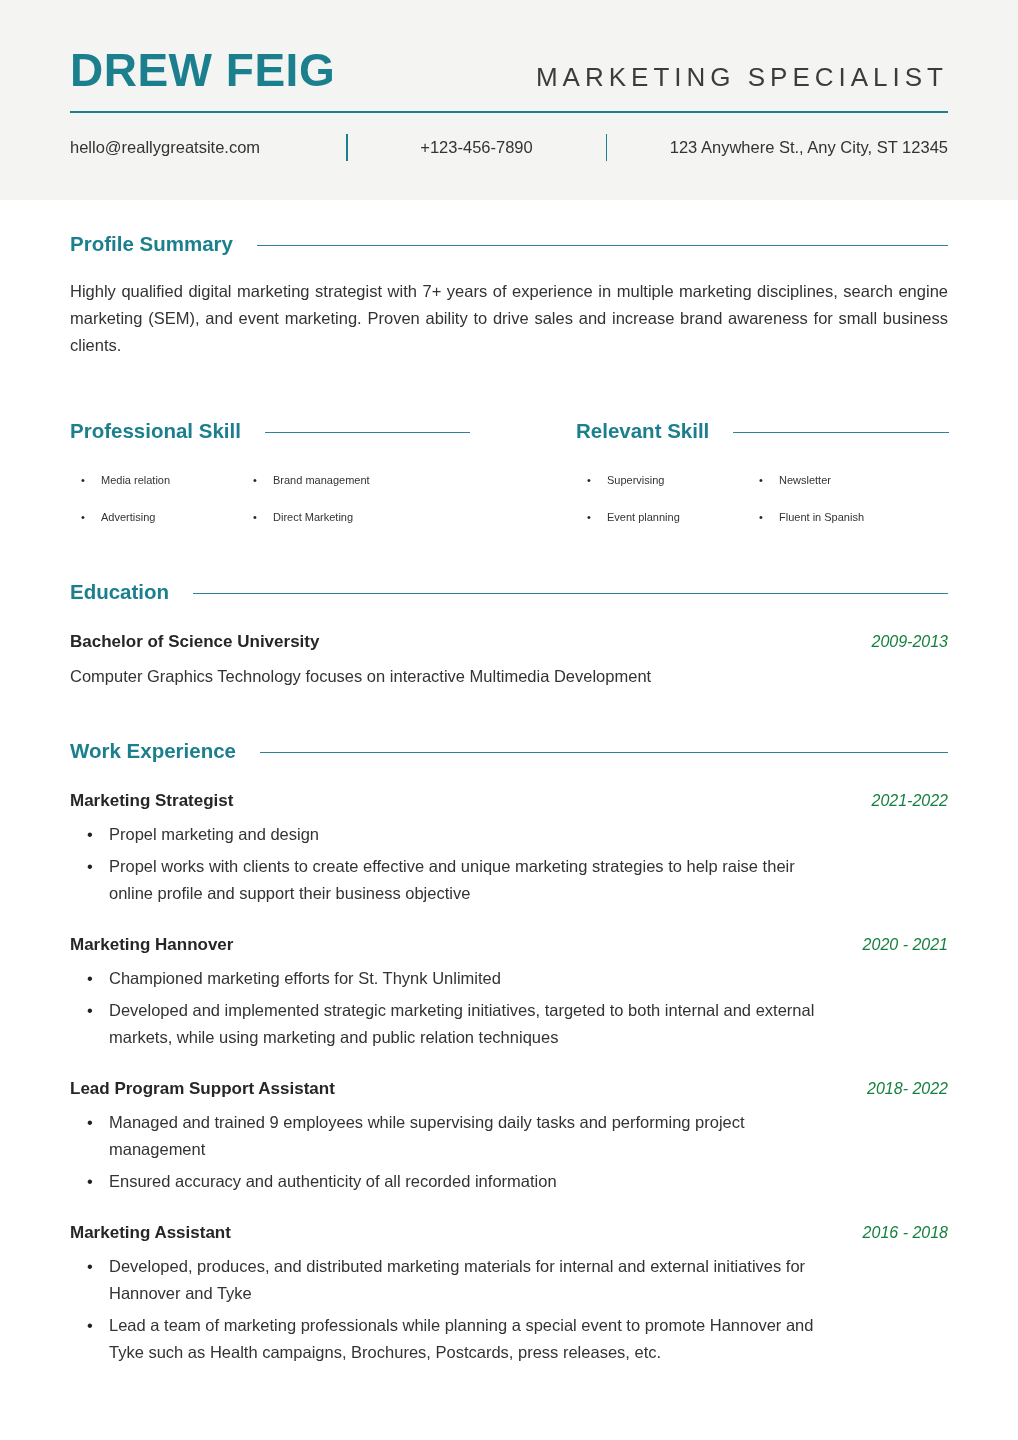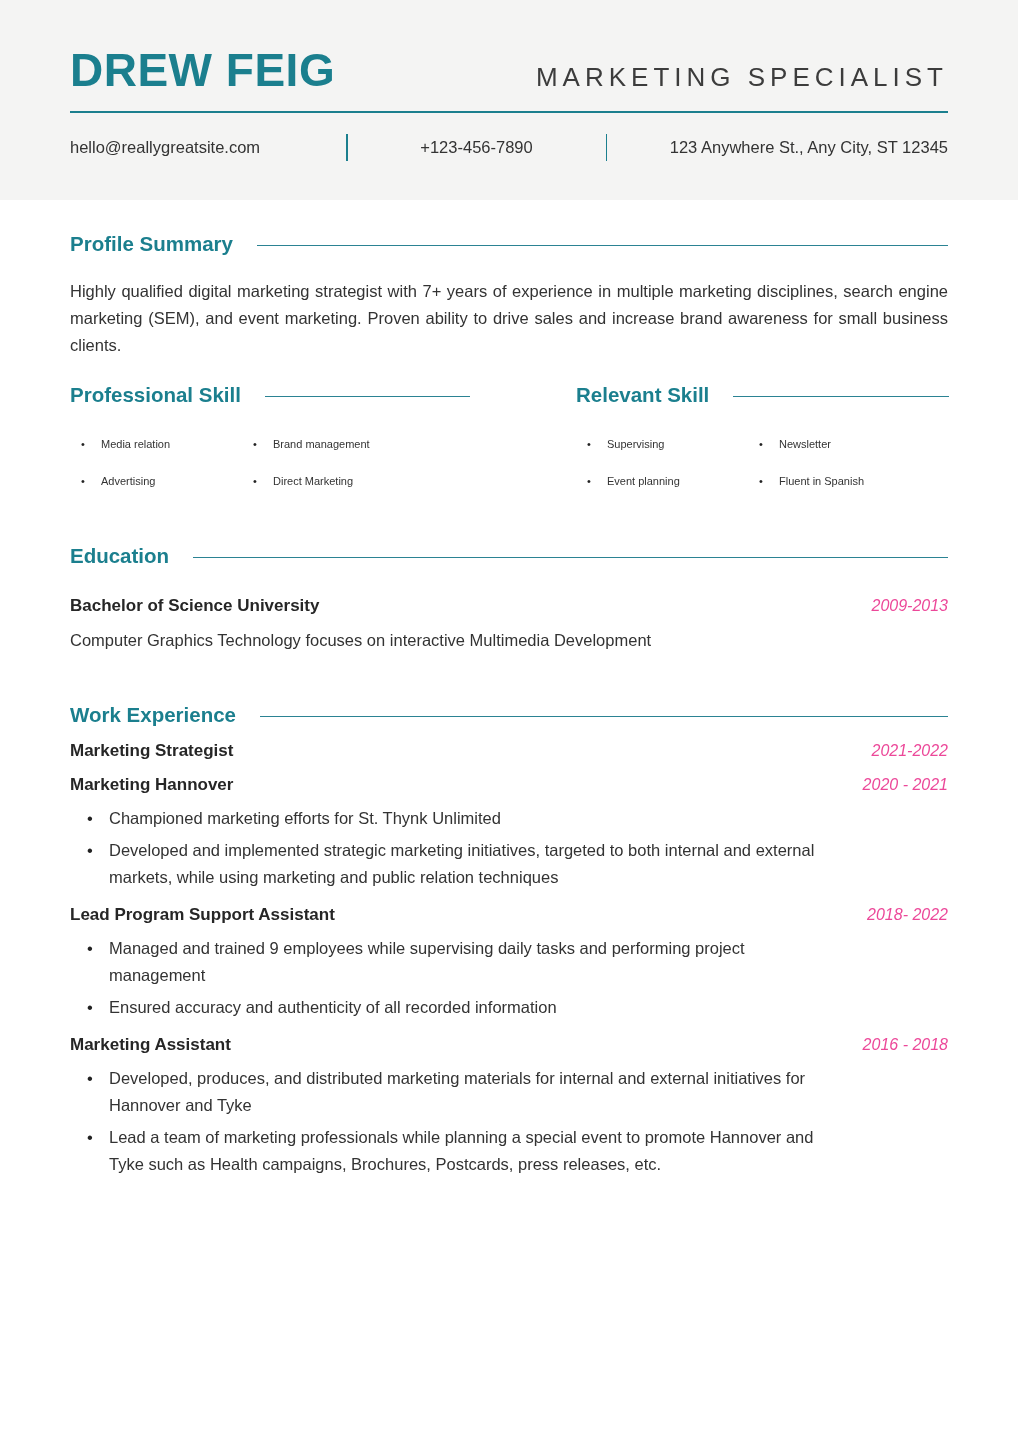--- a/index.html
+++ b/index.html
@@ -81,21 +81,21 @@
   .summary-text {
     margin-top: 22px;
     font-size: 16.5px;
     line-height: 27px;
     text-align: justify;
     color: #333333;
   }
 
   
   .skills-section {
-    margin-top: 24px;
+    margin-top: 60px;
     display: grid;
     grid-template-columns: 400px 373px;
     column-gap: 106px;
   }
   .skill-items {
     margin-top: 26px;
     list-style: none;
     padding-left: 11px;
     display: grid;
     grid-template-columns: 172px auto;
@@ -122,33 +122,33 @@
     align-items: baseline;
   }
   .entry-title {
     font-size: 17px;
     font-weight: 700;
     color: #262626;
   }
   .entry-dates {
     font-size: 16px;
     font-style: italic;
-    color: #ec4899;
+    color: #15803d;
     white-space: nowrap;
   }
   .edu-head { margin-top: 28px; }
   .edu-desc {
     margin-top: 12px;
     font-size: 16.5px;
     color: #333333;
     line-height: 25px;
   }
 
   .section-work { margin-top: 50px; }
-  .job { margin-top: 14px; }
+  .job { margin-top: 28px; }
   .job:first-of-type { margin-top: 28px; }
   .job-bullets {
     list-style: none;
     margin-top: 10px;
     padding-left: 11px;
     max-width: 760px;
   }
   .job-bullets li.bullet {
     padding-left: 28px;
     font-size: 16.5px;
@@ -233,20 +233,24 @@
       <div class="section-head">
         <h2>Work Experience</h2>
         <span class="rule"></span>
       </div>
 
       <div class="job">
         <div class="entry-head">
           <span class="entry-title">Marketing Strategist</span>
           <span class="entry-dates">2021-2022</span>
         </div>
+        <ul class="job-bullets">
+          <li class="bullet">Propel marketing and design</li>
+          <li class="bullet">Propel works with clients to create effective and unique marketing strategies to help raise their online profile and support their business objective</li>
+        </ul>
       </div>
 
       <div class="job">
         <div class="entry-head">
           <span class="entry-title">Marketing Hannover</span>
           <span class="entry-dates">2020 - 2021</span>
         </div>
         <ul class="job-bullets">
           <li class="bullet">Championed marketing efforts for St. Thynk Unlimited</li>
           <li class="bullet">Developed and implemented strategic marketing initiatives, targeted to both internal and external markets, while using marketing and public relation techniques</li>

